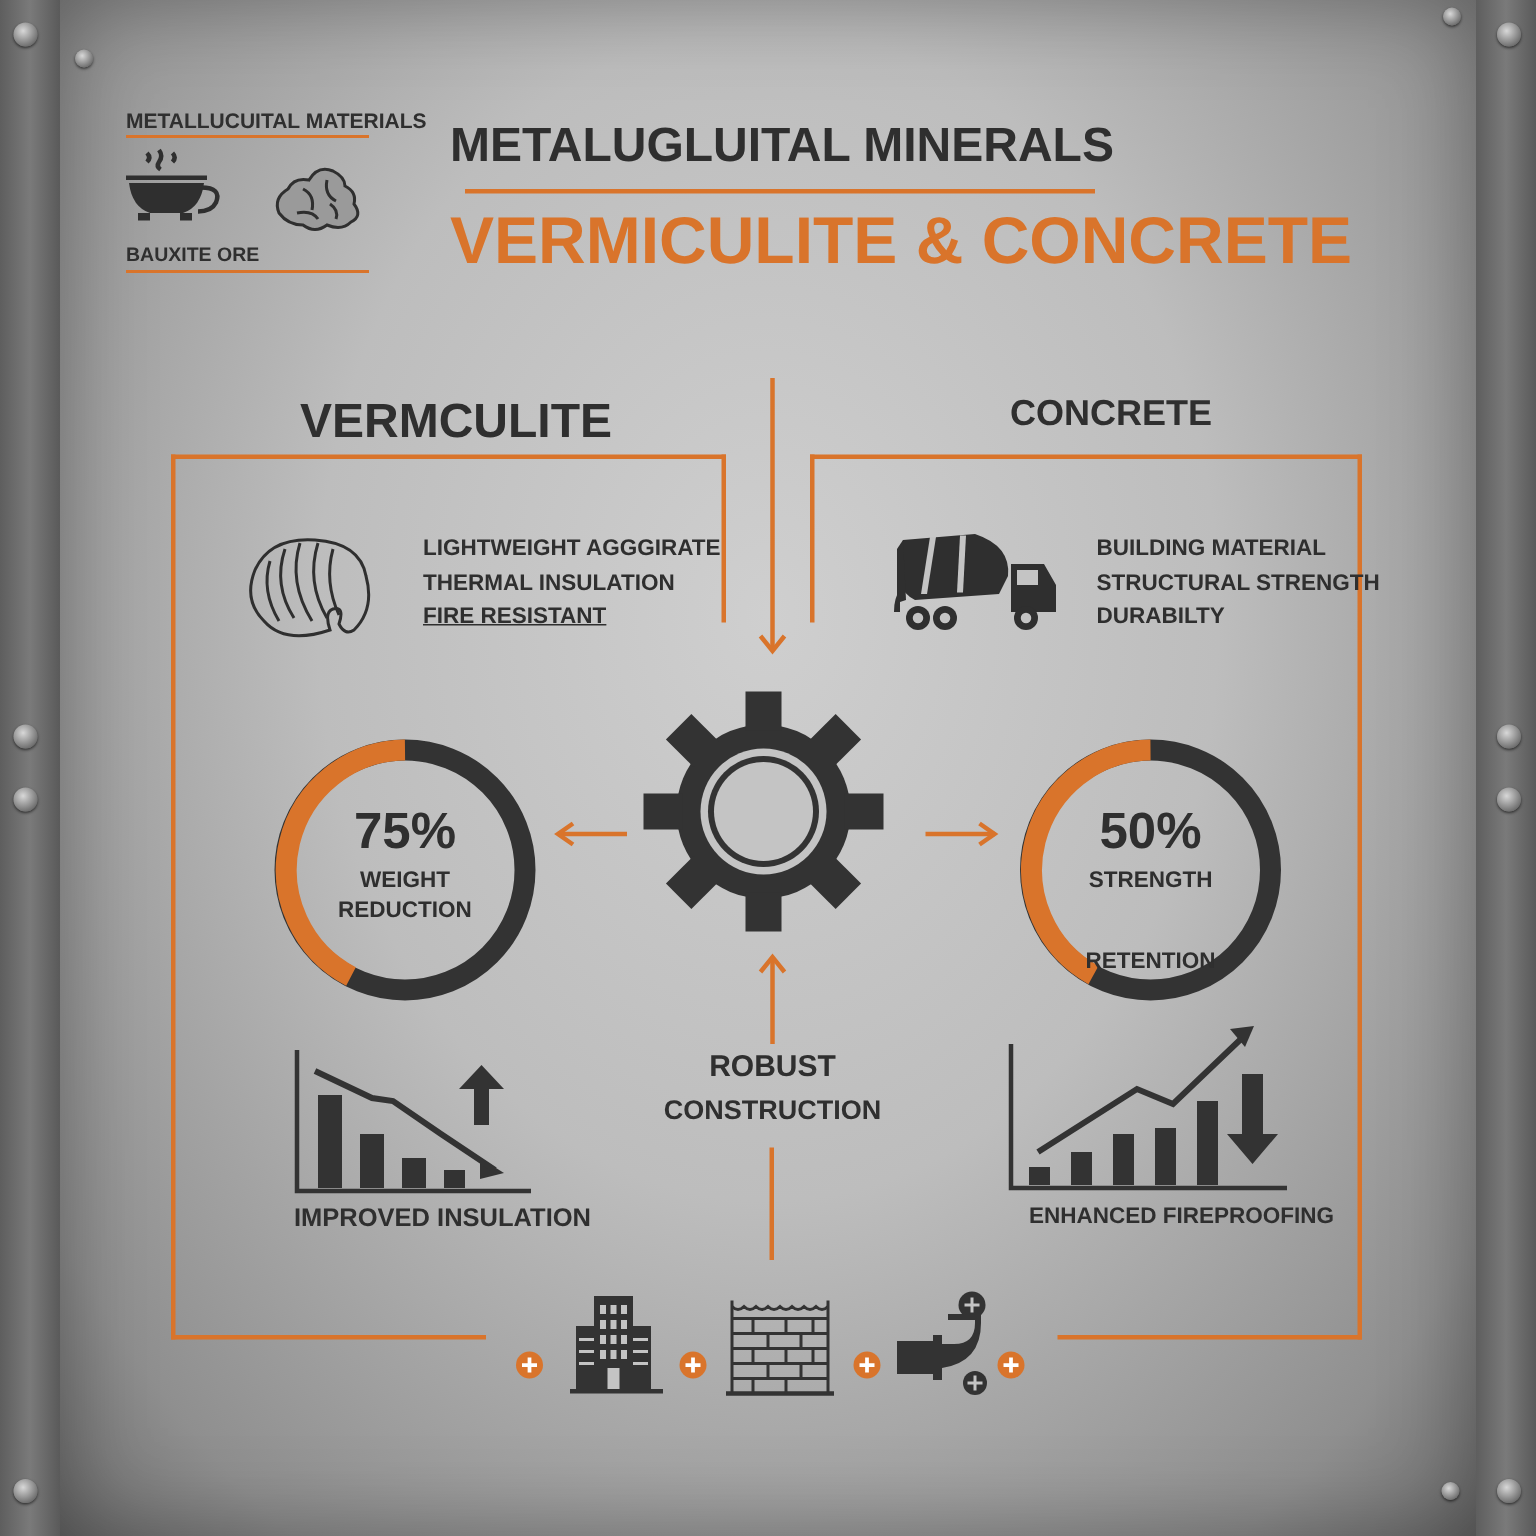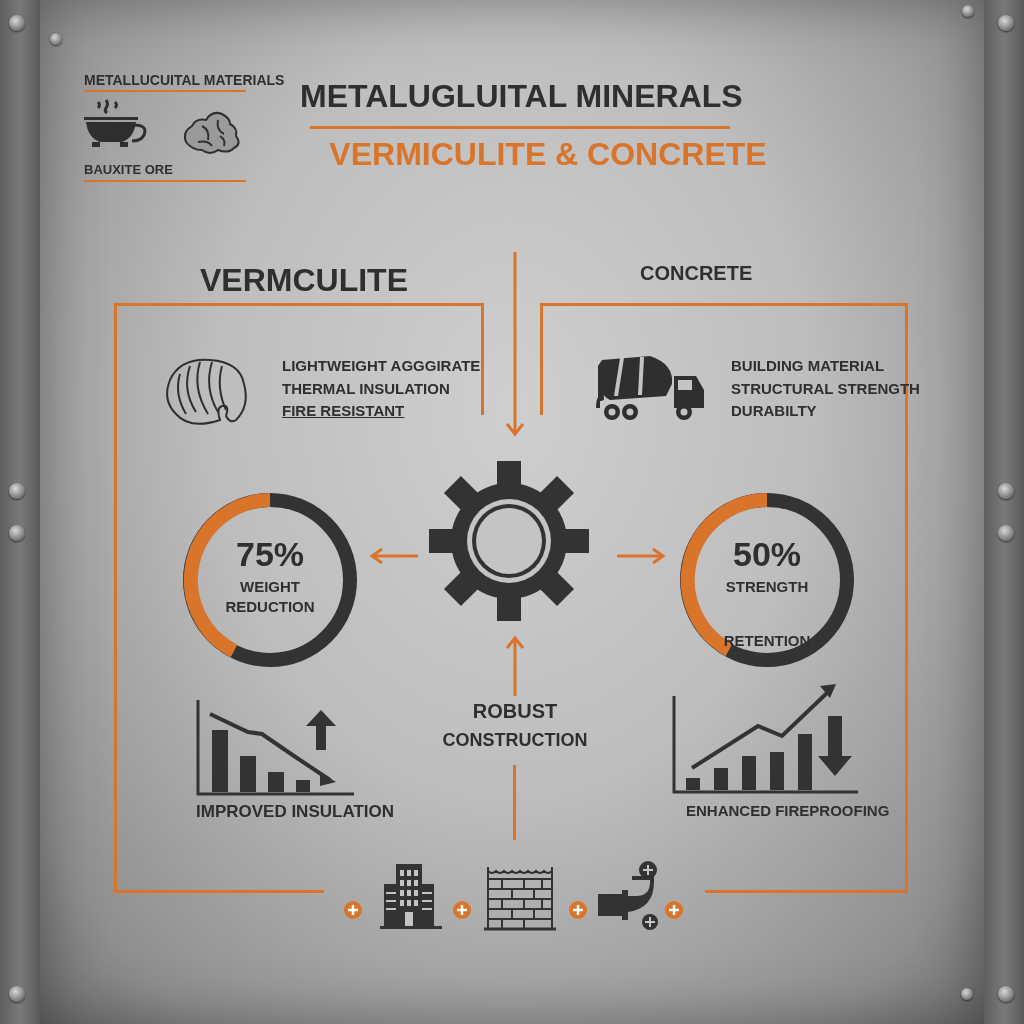--- a/index.html
+++ b/index.html
@@ -59,24 +59,24 @@
       <path d="M6 38 q-4 -10 6 -16 q4 -8 14 -6 q6 -10 16 -6 q8 4 8 10 q8 4 6 12 q6 8 -2 12 q-6 6 -16 2 q-8 6 -16 0 q-10 0 -16 -8z"></path>
       <path d="M22 22 q8 4 6 14 M38 16 q-2 10 6 14 M18 38 q10 -2 14 4 M40 32 q6 4 4 10" fill="none"></path>
     </g>
   </svg>
   <div class="txt" style="left:84px;top:162px;font-size:13px;">BAUXITE ORE</div>
   <div class="line-o" style="left:84px;top:180px;width:162px;height:2px;"></div>
 </div>
 
 <div class="txt" style="left:300px;top:78px;width:440px;text-align:left;font-size:32px;">METALUGLUITAL MINERALS</div>
 <div class="line-o" style="left:310px;top:126px;width:420px;height:3px;"></div>
-<div class="txt orange" style="left:300px;top:136px;width:440px;text-align:center;font-size:32px;margin-left:28px;">VERMICULITE &amp; CONCRETE</div>
+<div class="txt orange" style="left:300px;top:136px;width:440px;text-align:center;font-size:44px;">VERMICULITE &amp; CONCRETE</div>
 
 <div class="txt" style="left:200px;top:262px;width:200px;text-align:center;font-size:32px;">VERMCULITE</div>
-<div class="txt" style="left:640px;top:262px;width:200px;text-align:left;font-size:20px;">CONCRETE</div>
+<div class="txt" style="left:608px;top:262px;width:200px;text-align:right;font-size:24px;">CONCRETE</div>
 
 <div>
   <div class="line-o" style="left:114px;top:303px;width:370px;height:3px;"></div>
   <div class="line-o" style="left:481px;top:303px;width:3px;height:112px;"></div>
   <div class="line-o" style="left:114px;top:303px;width:3px;height:590px;"></div>
   <div class="line-o" style="left:114px;top:890px;width:210px;height:3px;"></div>
 </div>
 <div>
   <div class="line-o" style="left:540px;top:303px;width:368px;height:3px;"></div>
   <div class="line-o" style="left:540px;top:303px;width:3px;height:112px;"></div>

